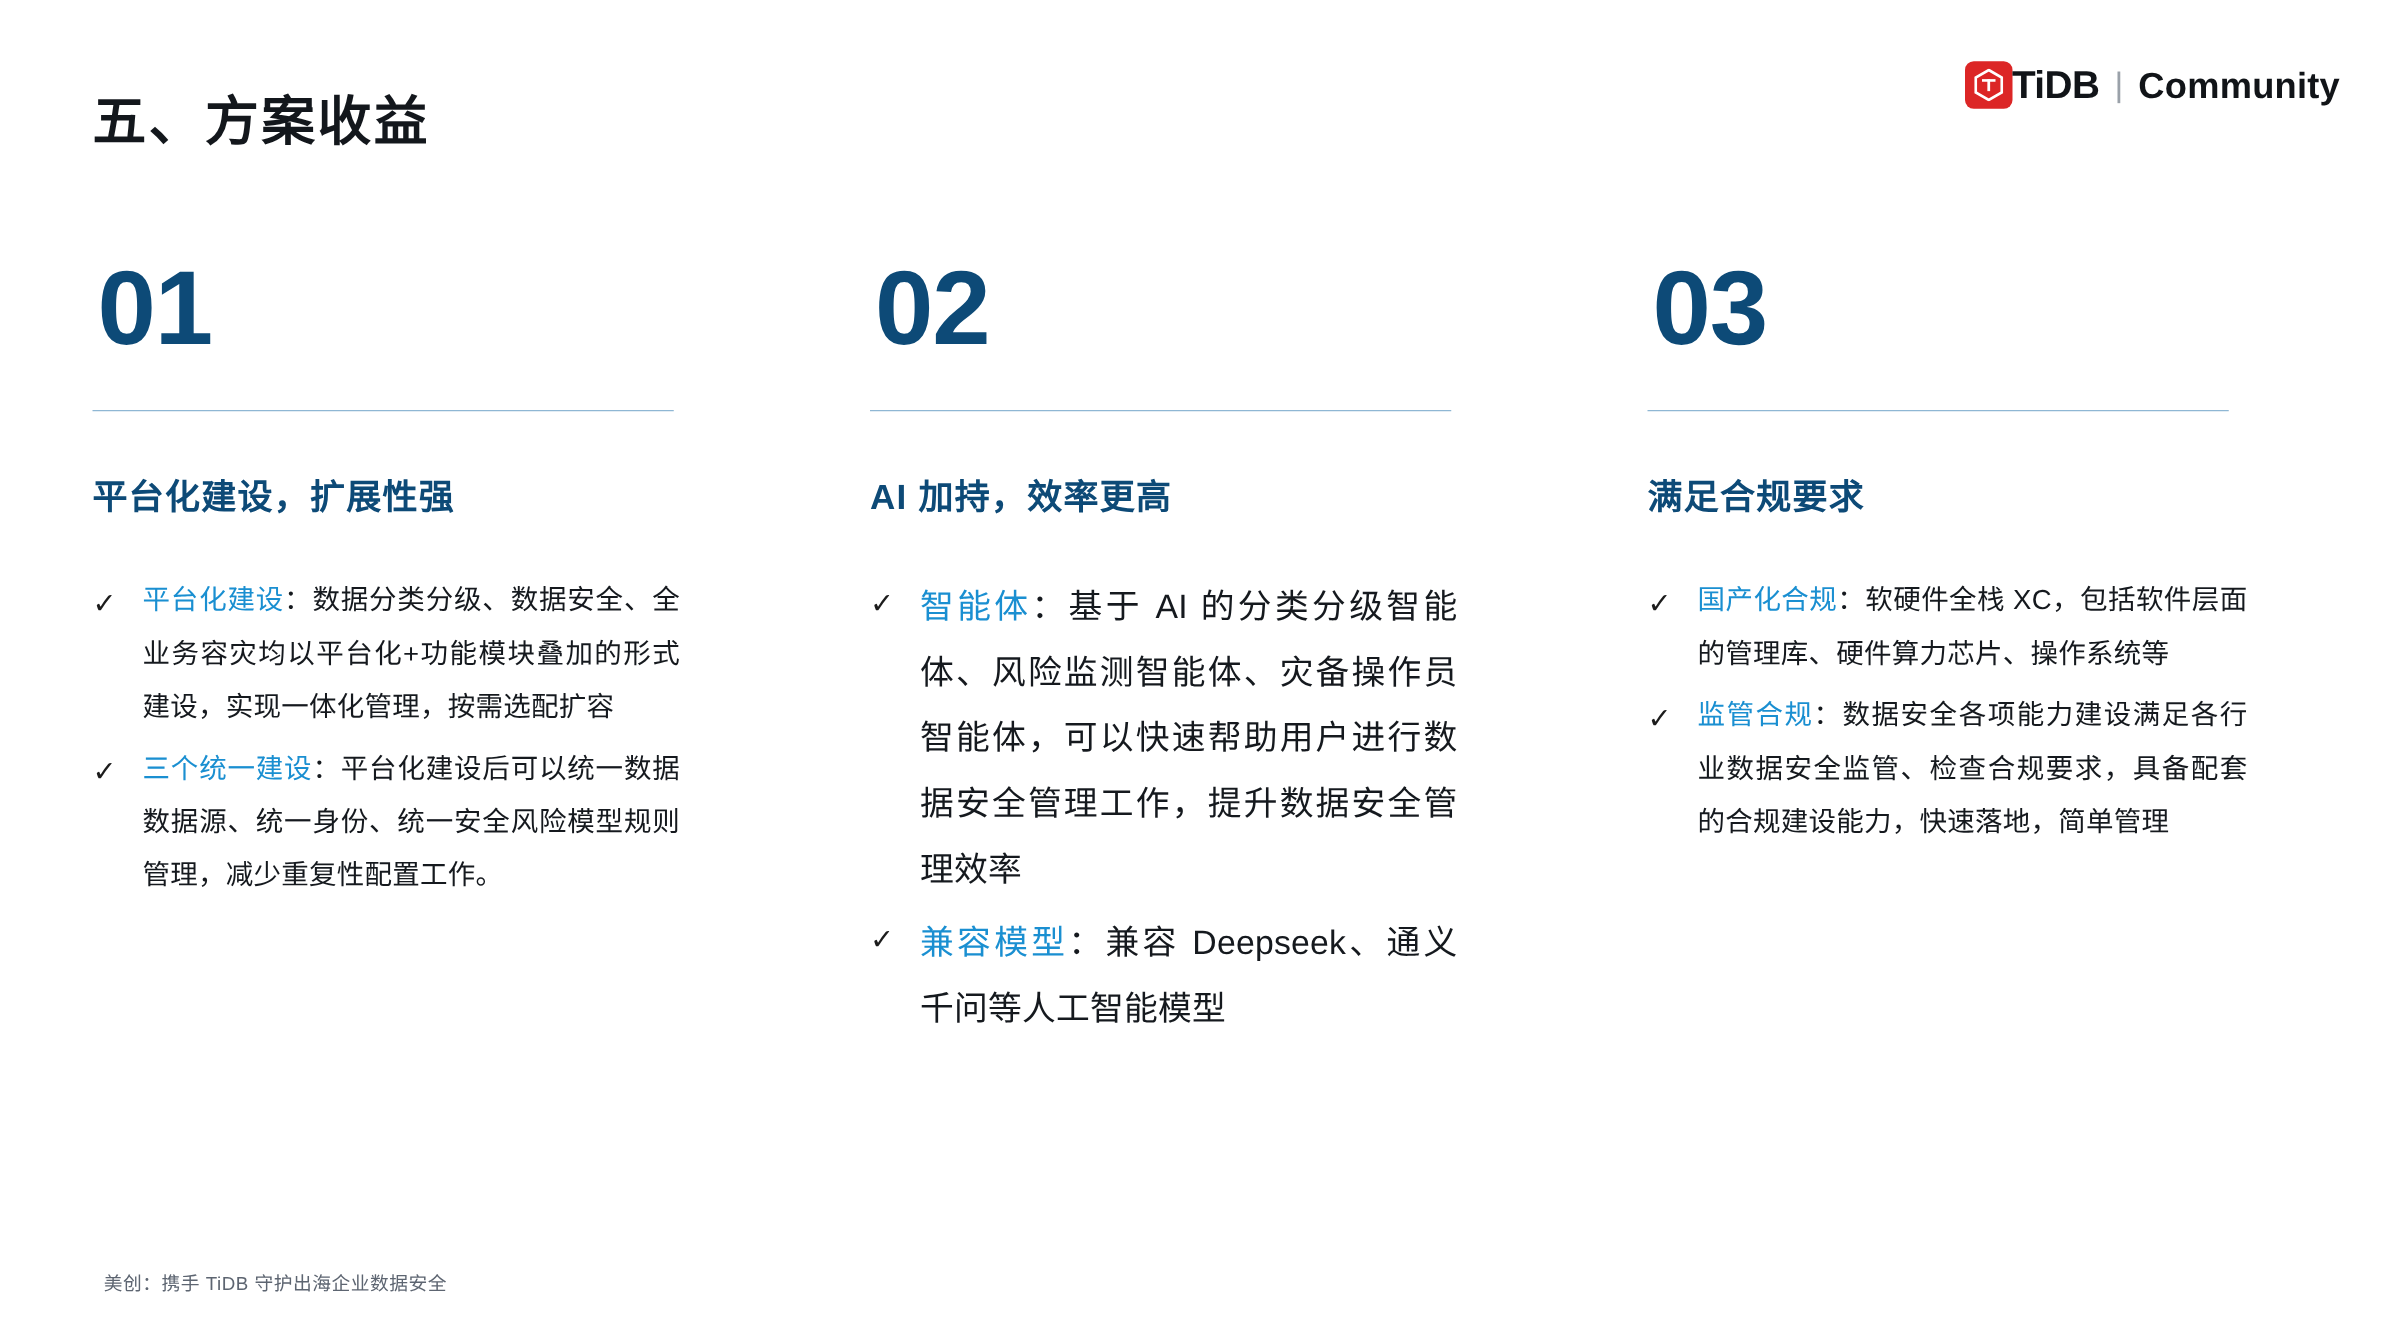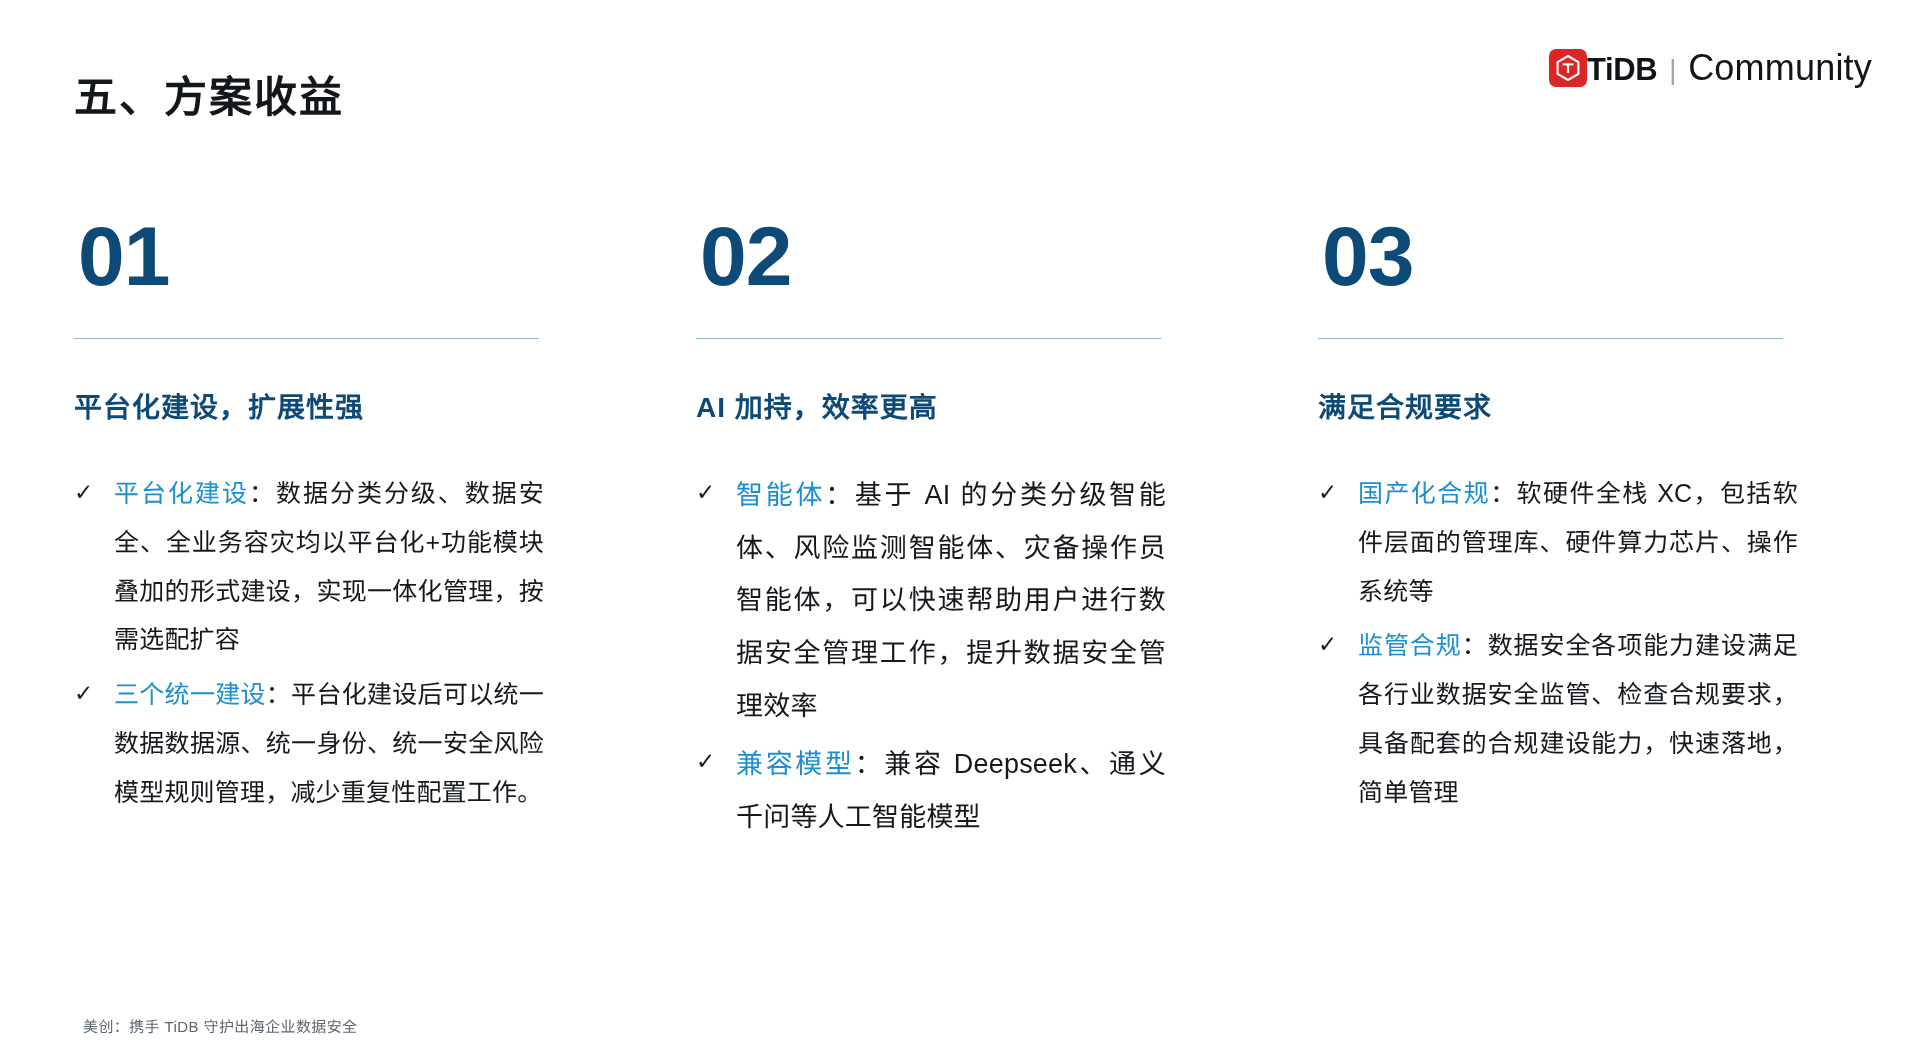--- a/index.html
+++ b/index.html
@@ -51,42 +51,42 @@
     font-weight: bold;
     letter-spacing: -0.4px;
   }
   .brand-sep {
     color: #9aa1a9;
     font-size: 27px;
     font-weight: 300;
     transform: translateY(-1px);
   }
   .brand-community {
-    font-size: 36px;
-    font-weight: 400;
+    font-size: 29px;
+    font-weight: 700;
     letter-spacing: 0.2px;
   }
 
   
   .slide-title {
     position: absolute;
     left: 74px;
     top: 62px;
     font-size: 43px;
     font-weight: bold;
     color: #13171c;
     letter-spacing: 2px;
     white-space: nowrap;
   }
 
   
   .columns {
     position: absolute;
     left: 74px;
-    top: 214px;
+    top: 204px;
     width: 1790px;
     display: flex;
     gap: 0;
   }
   .col { width: 470px; margin-right: 152px; }
   .col:last-child { margin-right: 0; }
 
   .col-number {
     font-size: 84px;
     font-weight: bold;
@@ -119,21 +119,21 @@
   .check {
     flex: 0 0 auto;
     width: 40px;
     font-size: 23px;
     color: #1c1c1c;
     line-height: 1.95;
     padding-top: 1px;
   }
   .bullet-text {
     flex: 1 1 auto;
-    font-size: 25px;
+    font-size: 22px;
     line-height: 1.95;
     color: #15191e;
     letter-spacing: 0.2px;
     text-align: justify;
   }
   .bullet-term {
     color: #1a8fd1;
     font-weight: normal;
   }
 

